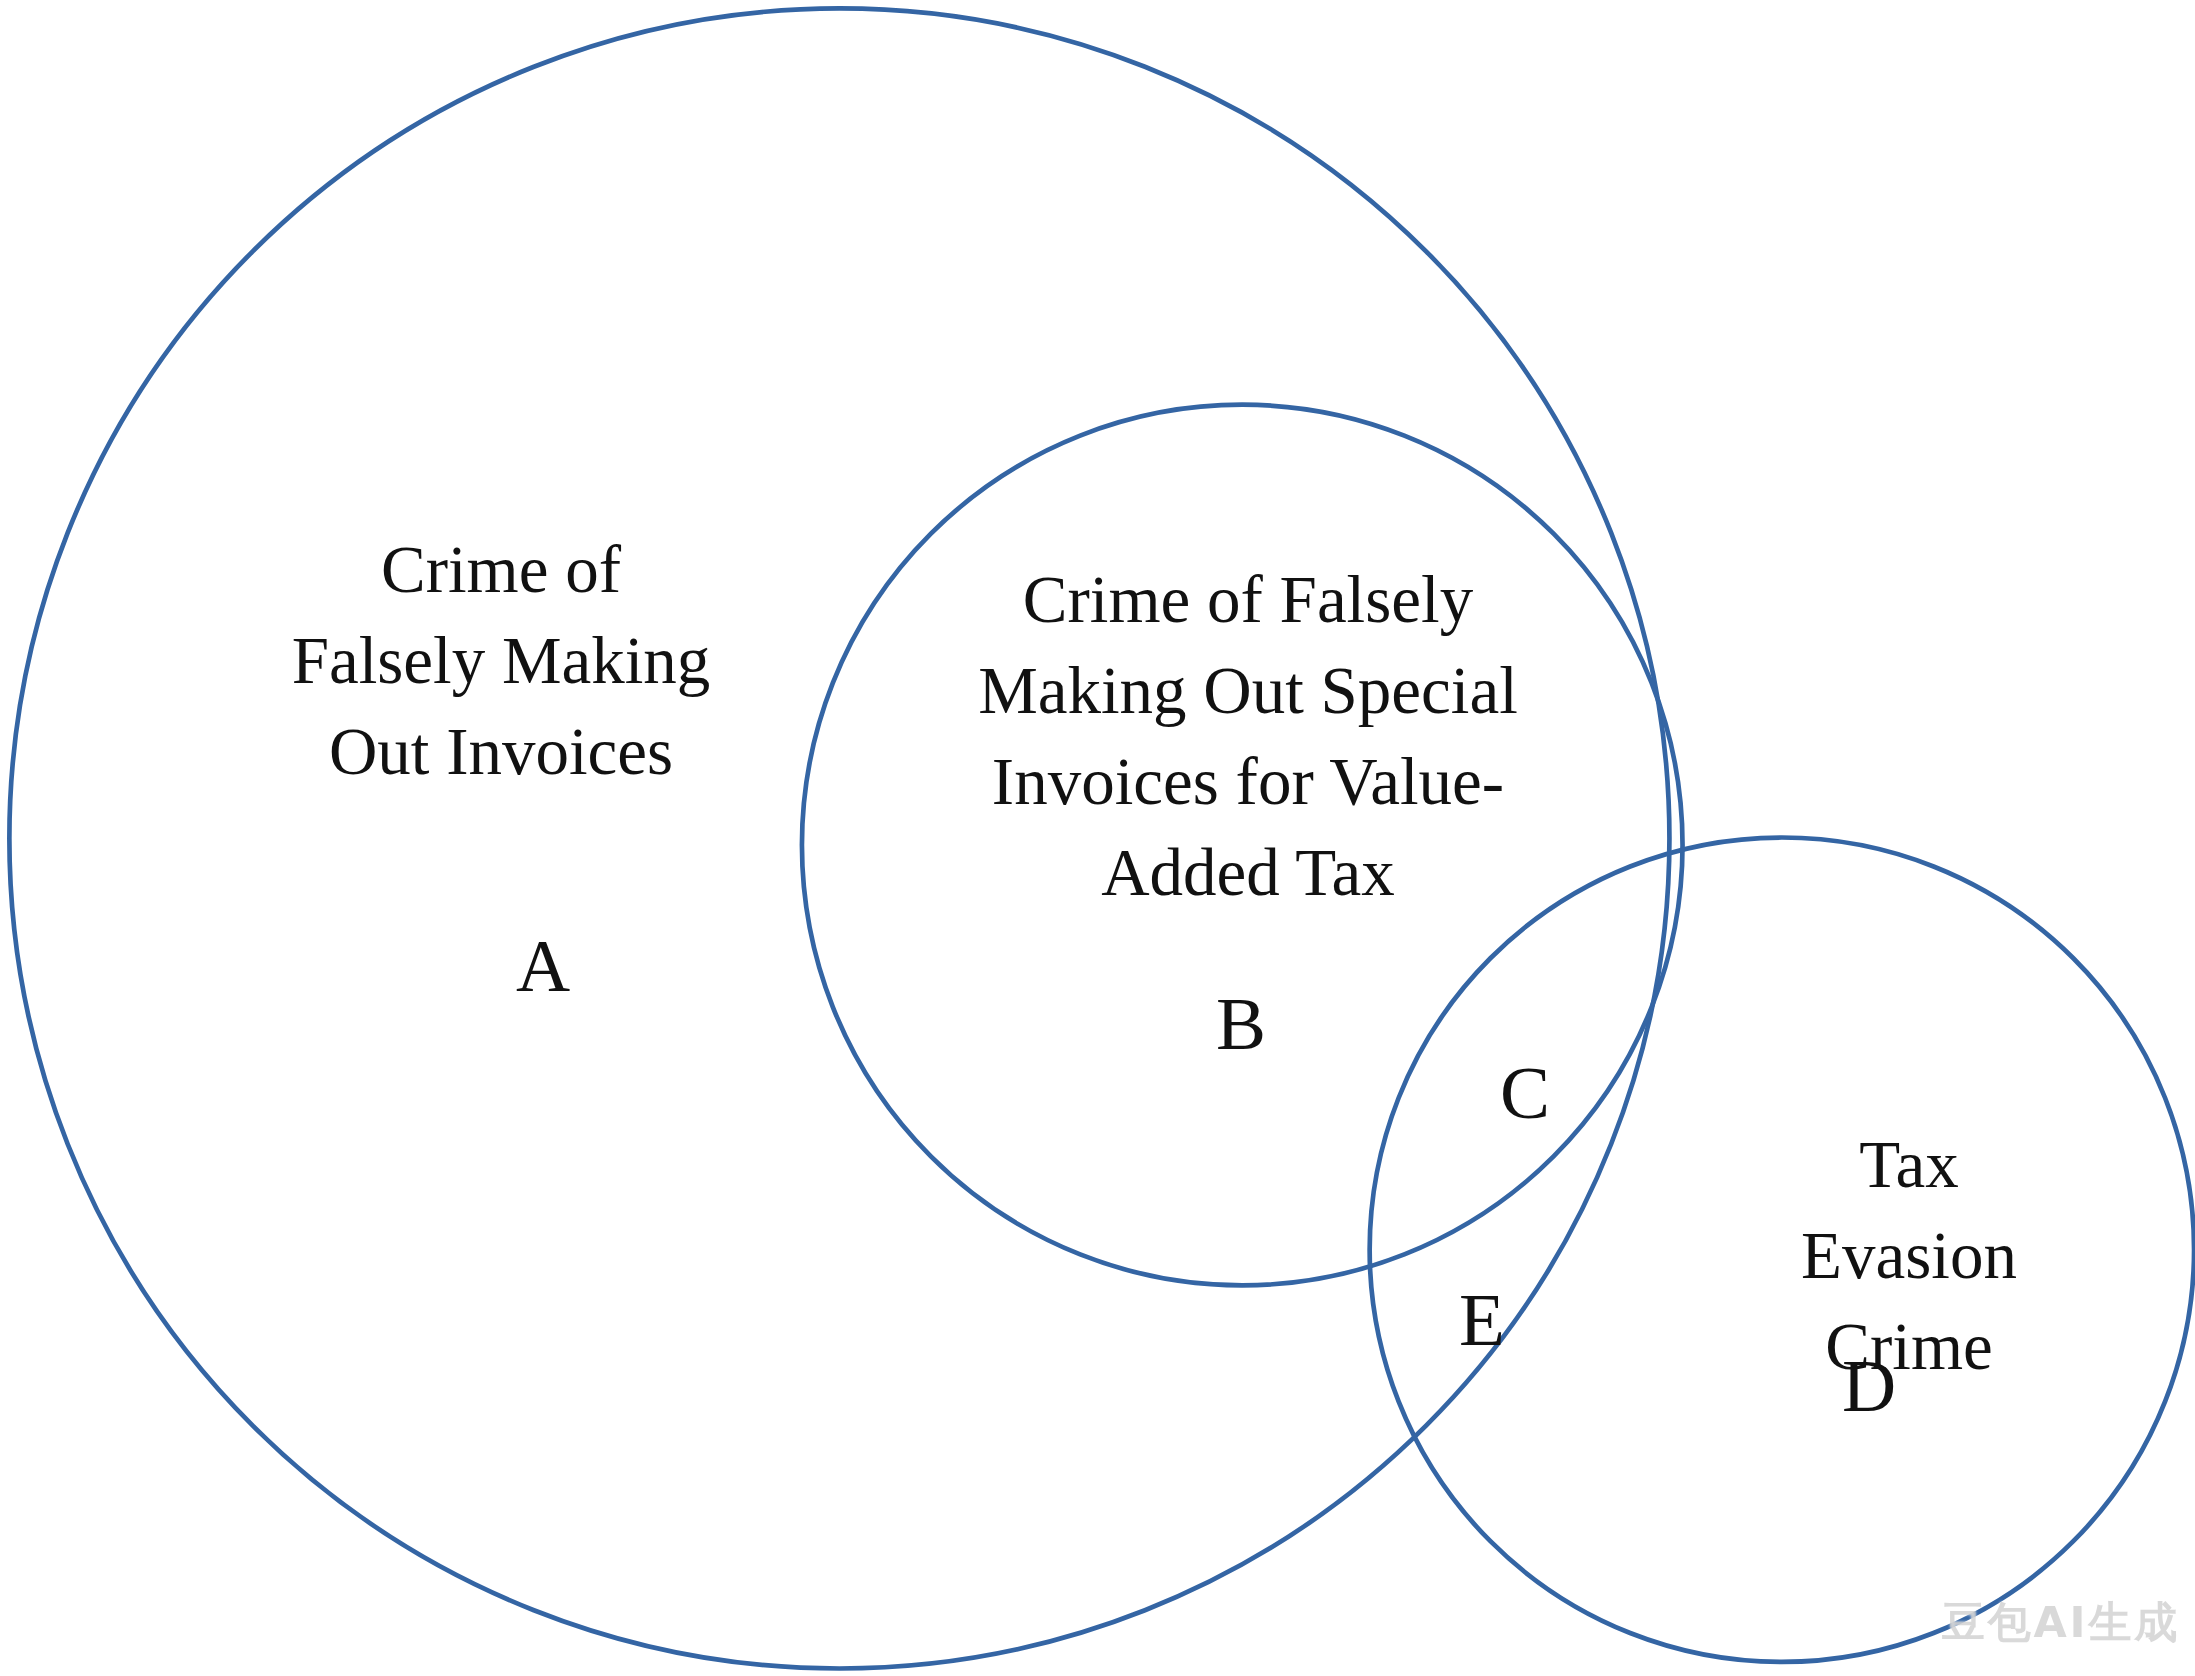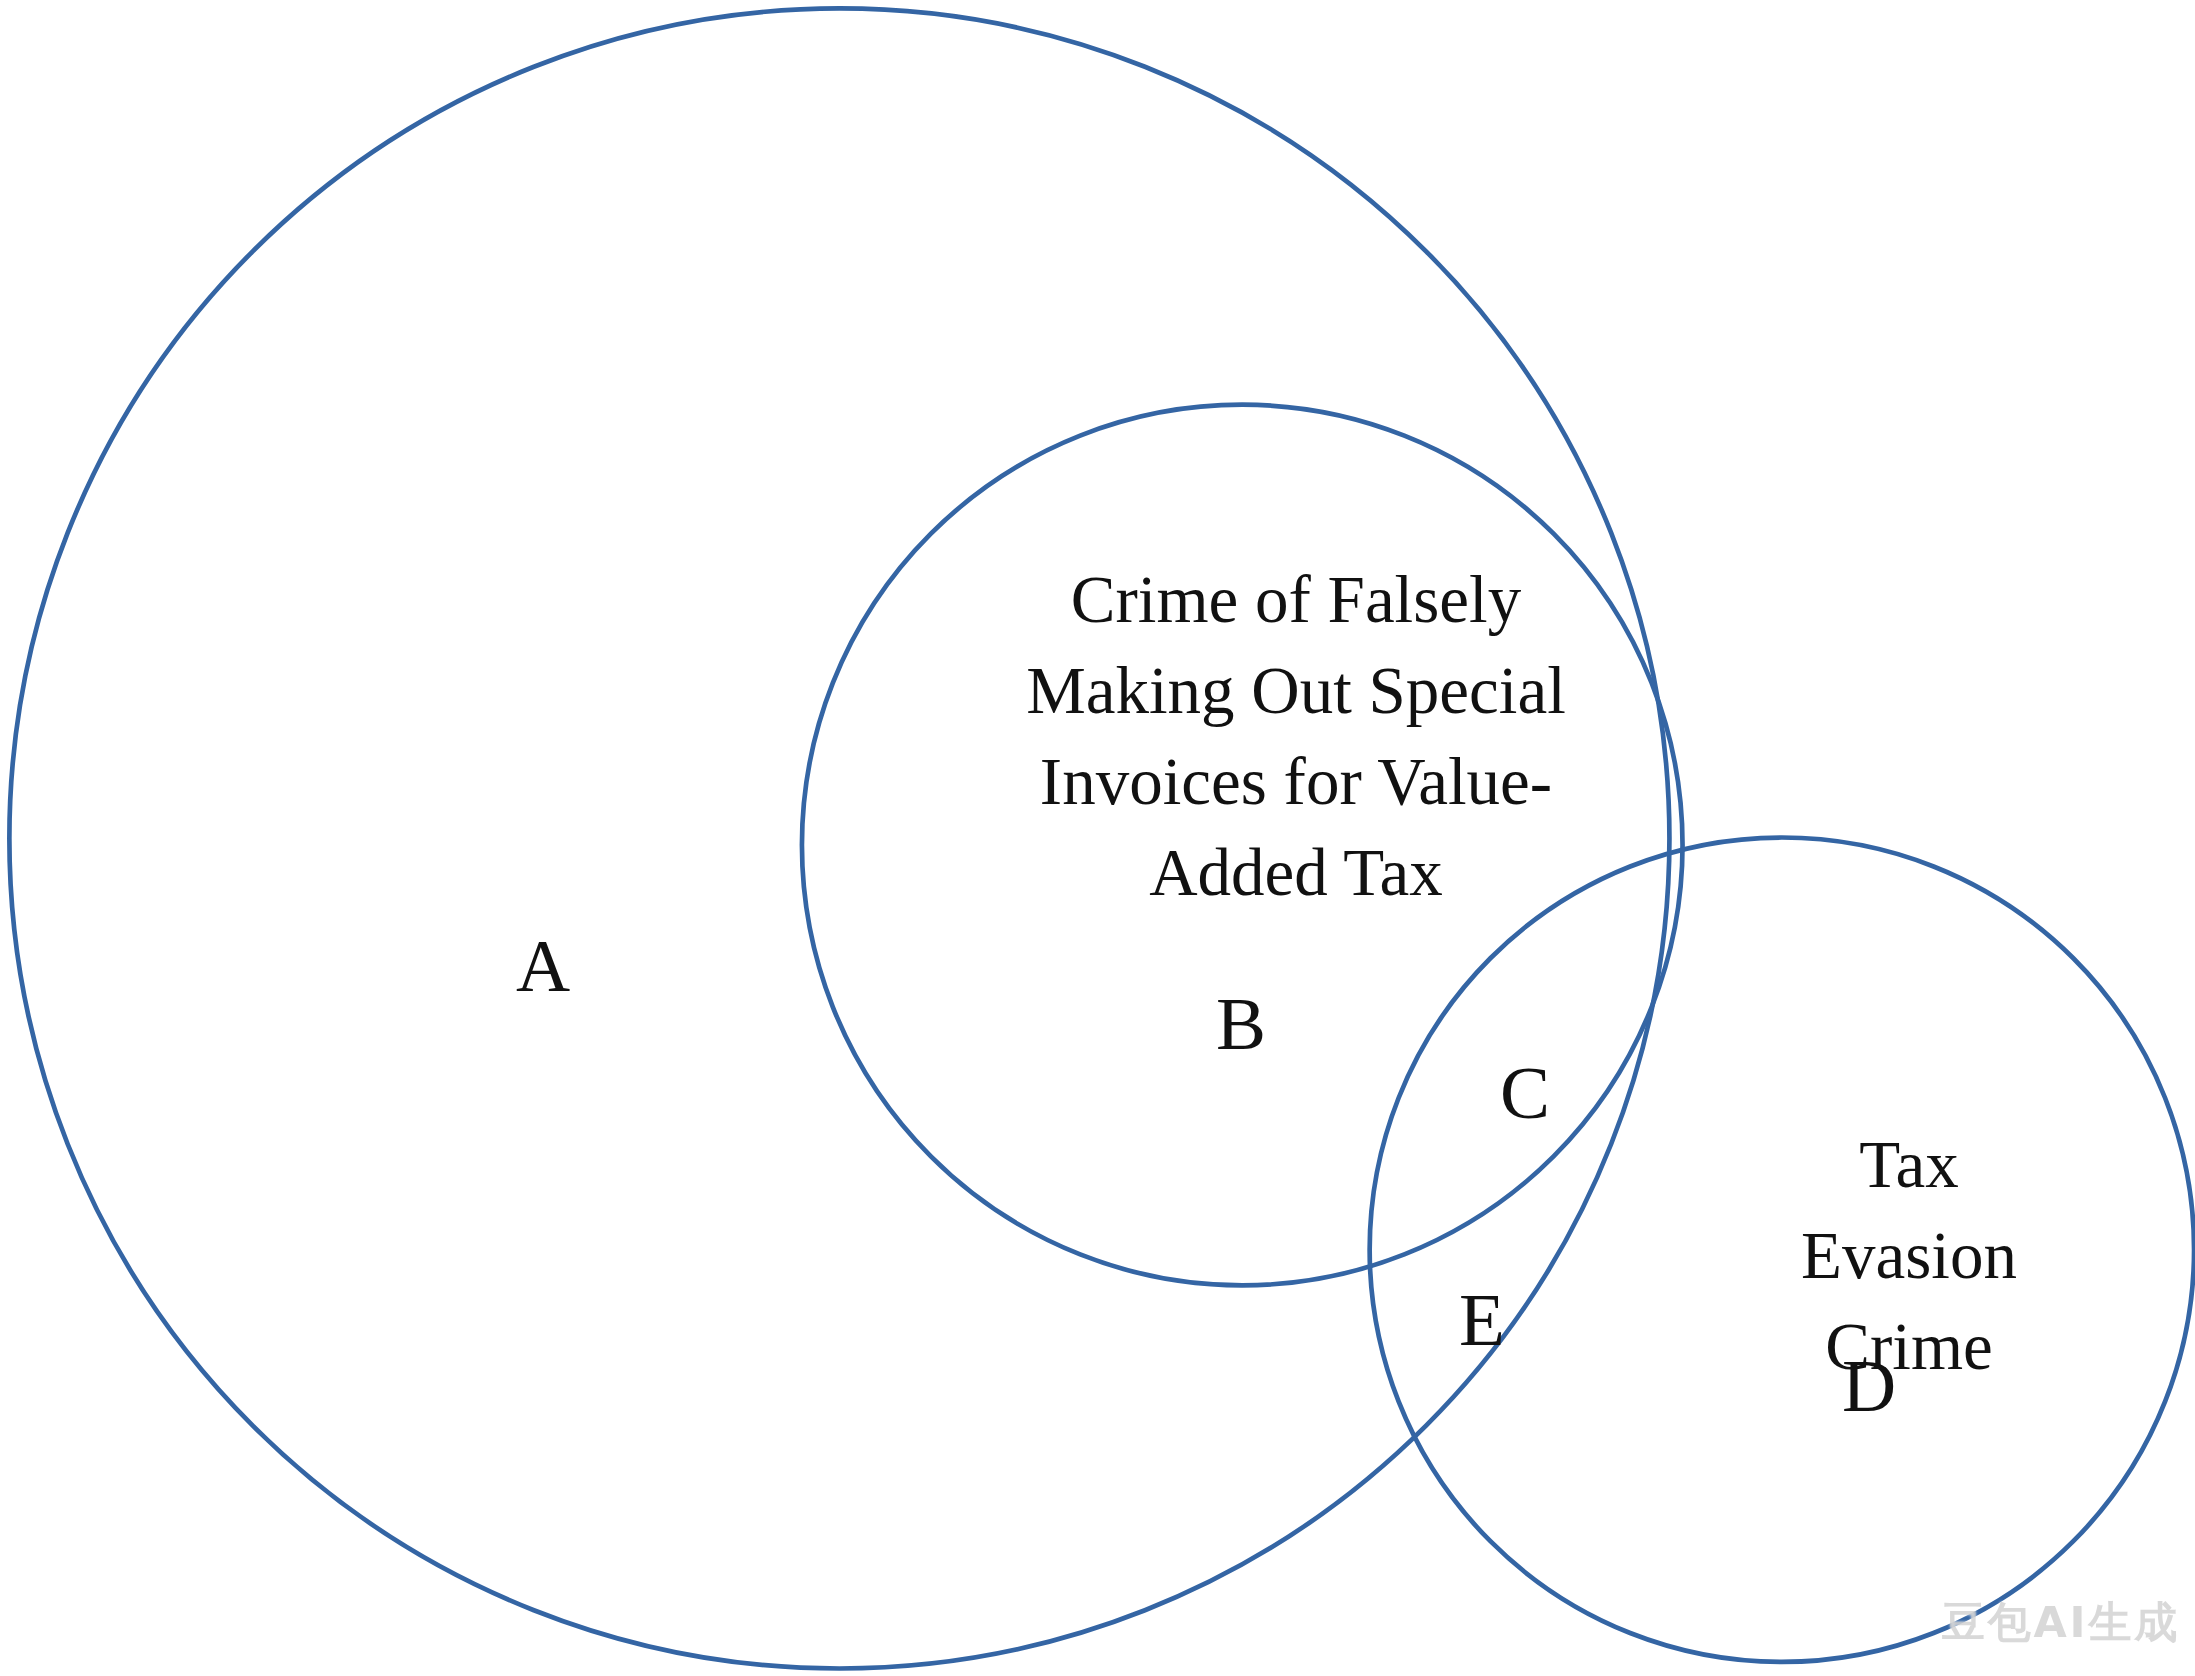--- a/index.html
+++ b/index.html
@@ -30,21 +30,21 @@
     line-height: 1.36;
     font-weight: 400;
   }
   .letter {
     position: absolute;
     transform: translate(-50%, -50%);
     font-size: 75px;
     line-height: 1;
   }
   .label-a { left: 501px;  top: 661px;  }
-  .label-b { left: 1248px; top: 736px; margin-left: 48px;  }
+  .label-b { left: 1248px; top: 736px;  }
   .label-d { left: 1909px; top: 1256px; }
   .letter-a { left: 543px;  top: 965px; }
   .letter-b { left: 1241px; top: 1023px; }
   .letter-c { left: 1525px; top: 1092px; }
   .letter-e { left: 1482px; top: 1319px; }
   .letter-d { left: 1869px; top: 1385px; }
   .watermark {
     position: absolute;
     right: 15px;
     bottom: 24px;
@@ -60,20 +60,23 @@
 <body>
 
 <div class="stage">
 
   <svg class="venn-svg" width="2195" height="1676" viewBox="0 0 2343 1789">
     <circle cx="896" cy="895" r="886" fill="none" stroke-width="5" stroke="#3465a4"></circle>
     <circle cx="1326" cy="902" r="470" fill="none" stroke-width="5" stroke="#3465a4"></circle>
     <circle cx="1902" cy="1334" r="440" fill="none" stroke-width="5" stroke="#3465a4"></circle>
   </svg>
 
+  <div class="label label-a">Crime of
+Falsely Making
+Out Invoices</div>
 
   <div class="label label-b">Crime of Falsely
 Making Out Special
 Invoices for Value-
 Added Tax</div>
 
   <div class="label label-d">Tax Evasion
 Crime</div>
 
   <div class="letter letter-a">A</div>

